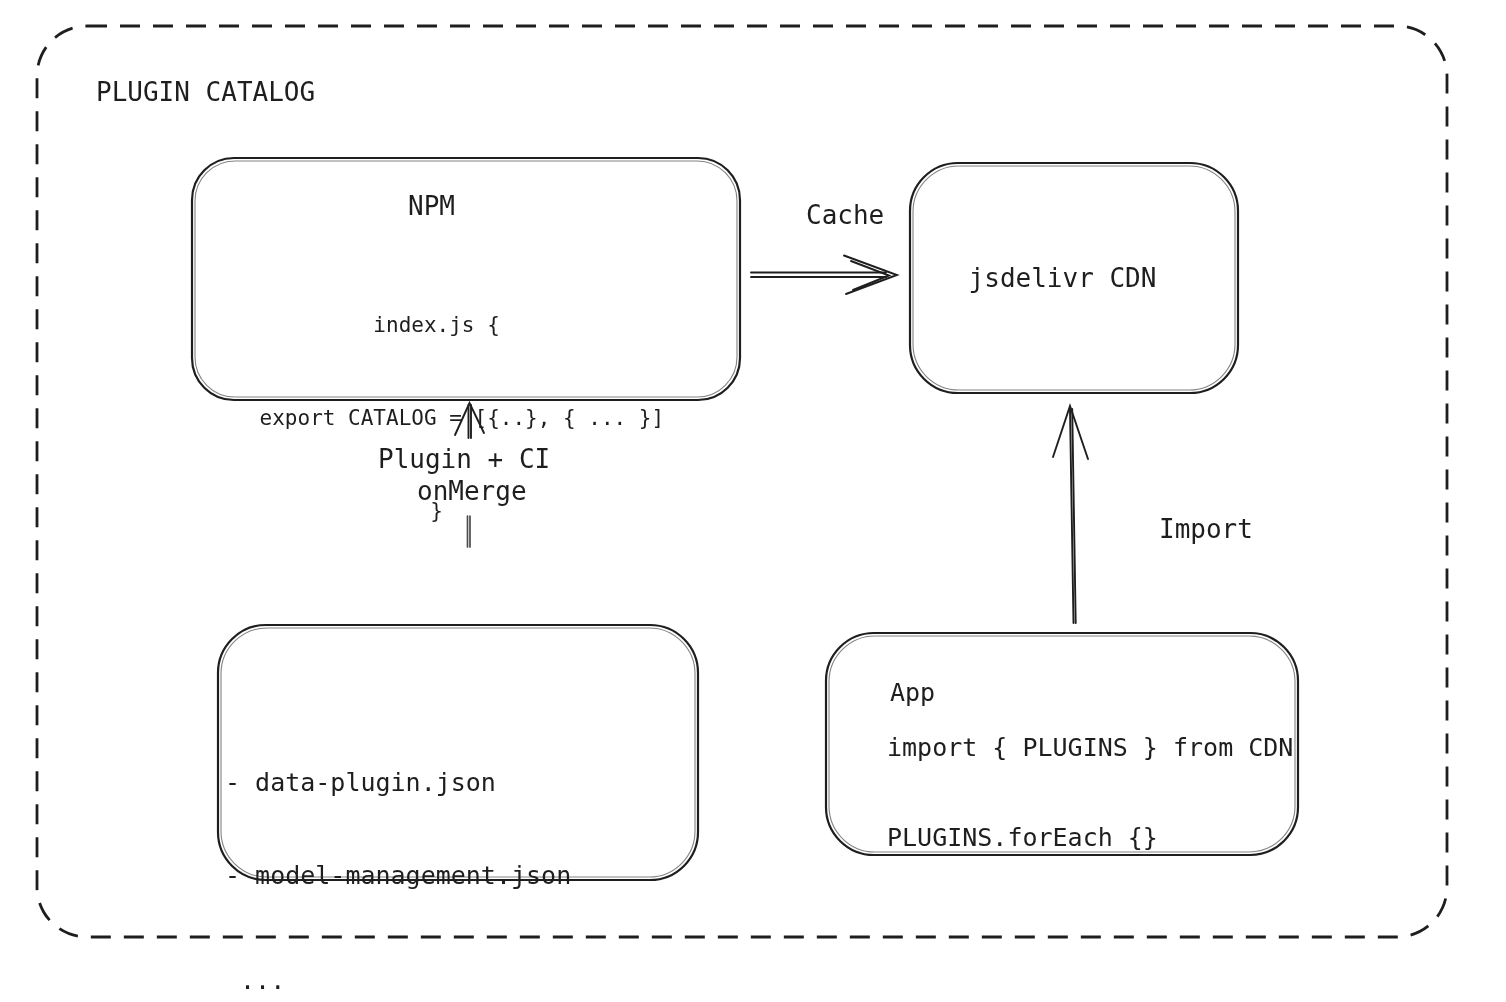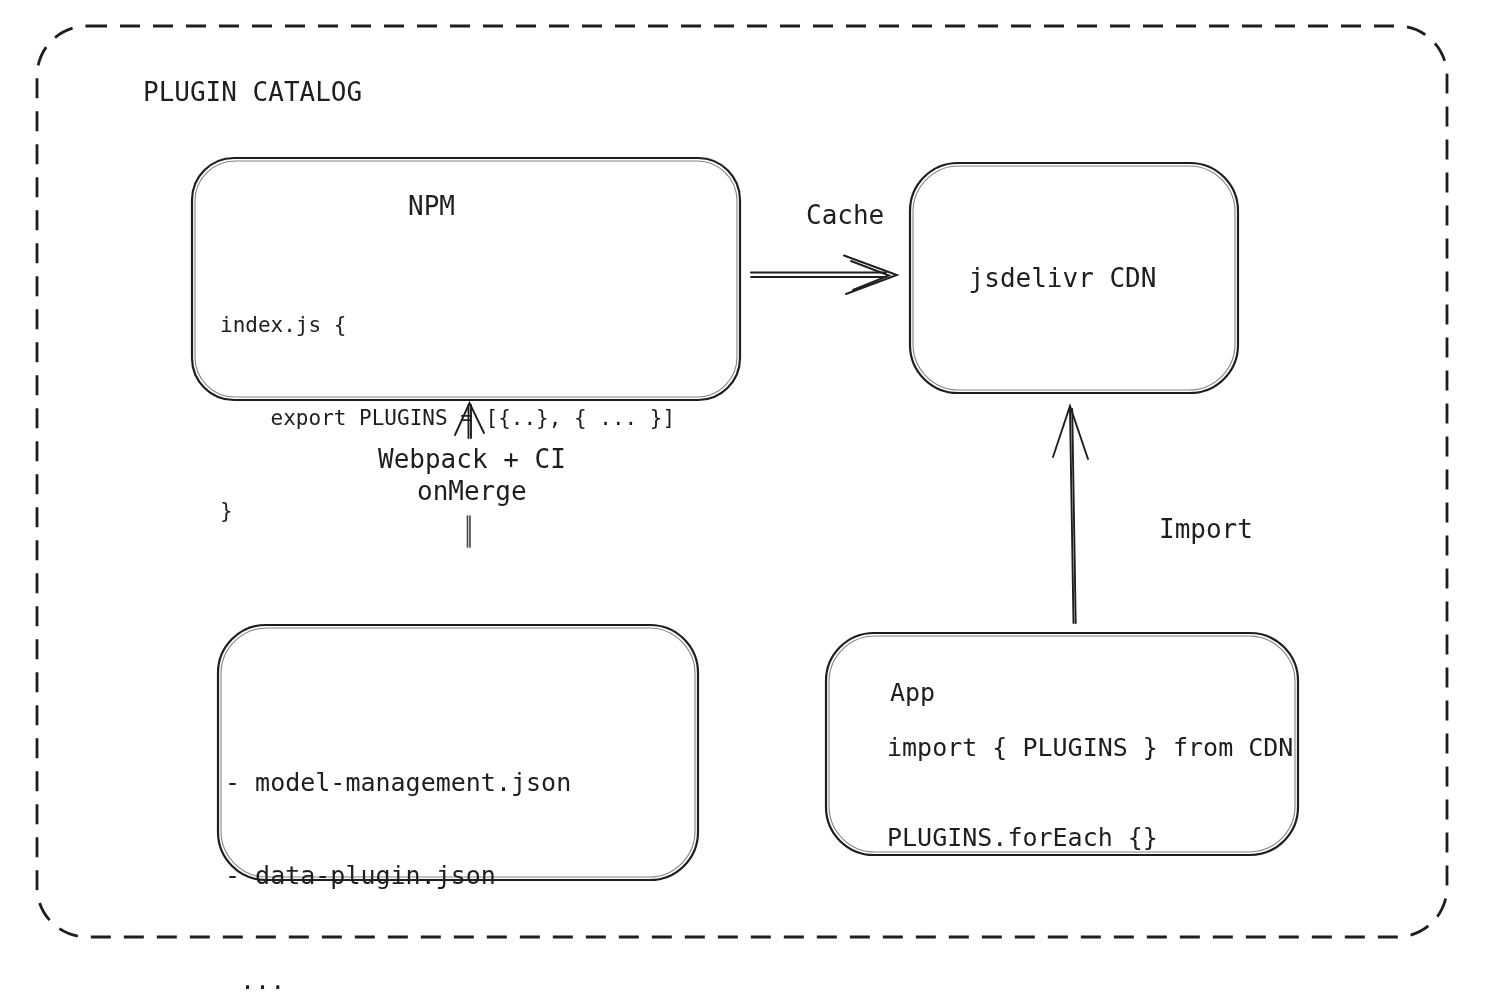--- a/index.html
+++ b/index.html
@@ -122,43 +122,43 @@
       <line x1="470" y1="516" x2="470" y2="547"></line>
     </g>
 
     <g>
       <line x1="1070" y1="409" x2="1073.5" y2="623"></line>
       <line x1="1072.2" y1="409" x2="1075.7" y2="623"></line>
       <polyline points="1053,457 1070,406 1088,459"></polyline>
     </g>
   </svg>
 
-  <div class="label" style="left:96px; top:77px;margin-left:47px;">PLUGIN CATALOG</div>
+  <div class="label" style="left:96px; top:77px;">PLUGIN CATALOG</div>
 
   <div class="label" style="left:408px; top:191px;">NPM</div>
 
-  <div class="code-block" style="left:220px; top:248px;">
+  <div class="code-block" style="left:209px; top:248px;text-align:center;">
     <div>index.js {</div>
-    <div>    export PLUGINS = [{..}, { ... }]</div>
+    <div>    export CATALOG = [{..}, { ... }]</div>
     <div>}</div>
   </div>
 
   <div class="label" style="left:789px; top:200px;margin-left:17px;">Cache</div>
 
   <div class="cdn-label-wrap">
     <span>jsdelivr CDN</span>
   </div>
 
-  <div class="label" style="left:378px; top:444px;">Webpack + CI</div>
+  <div class="label" style="left:378px; top:444px;">Plugin + CI</div>
   <div class="label" style="left:417px; top:476px;">onMerge</div>
 
 
   <div class="list-block" style="left:225px; top:705px;">
+    <div>- data-plugin.json</div>
     <div>- model-management.json</div>
-    <div>- data-plugin.json</div>
     <div style="margin-top:12px;"> ...</div>
   </div>
 
   <div class="label" style="left:1159px; top:514px;">Import</div>
 
   <div class="app-line" style="left:862px; top:678px;">App</div>
   <div class="app-line" style="left:859px; top:733px;">import { PLUGINS } from CDN</div>
   <div class="app-line" style="left:859px; top:823px;">PLUGINS.forEach {}</div>
 
 </div>

